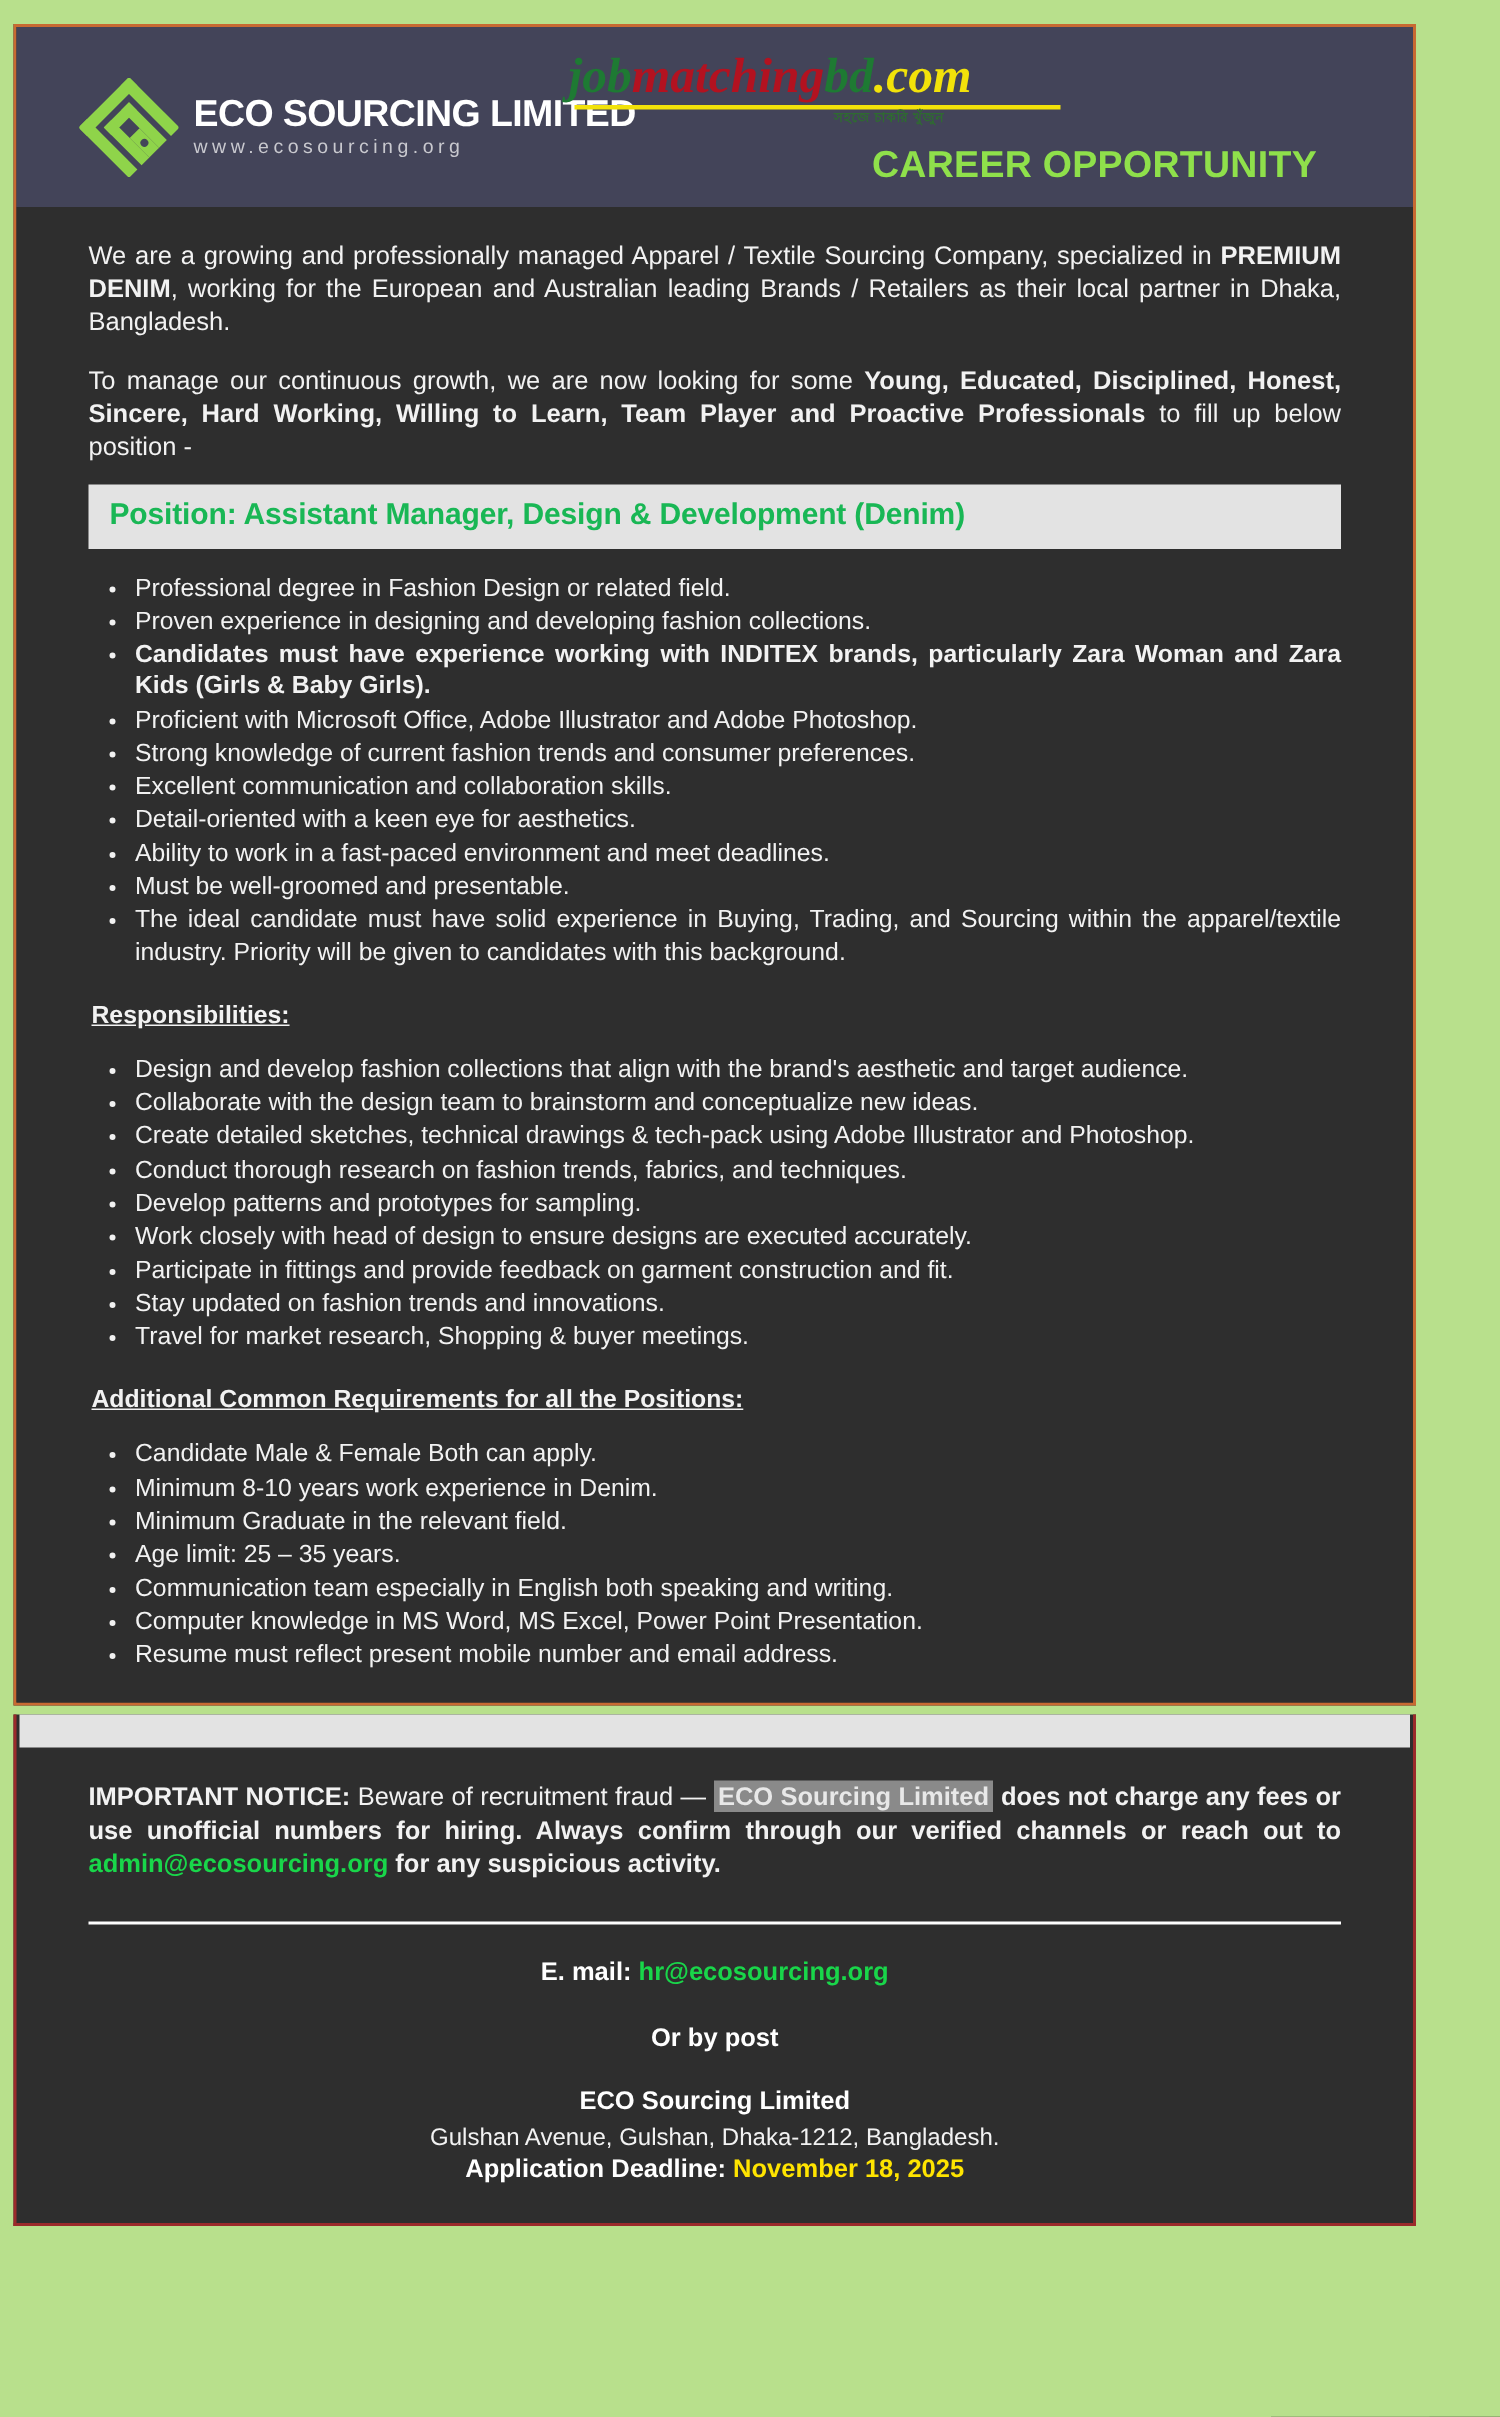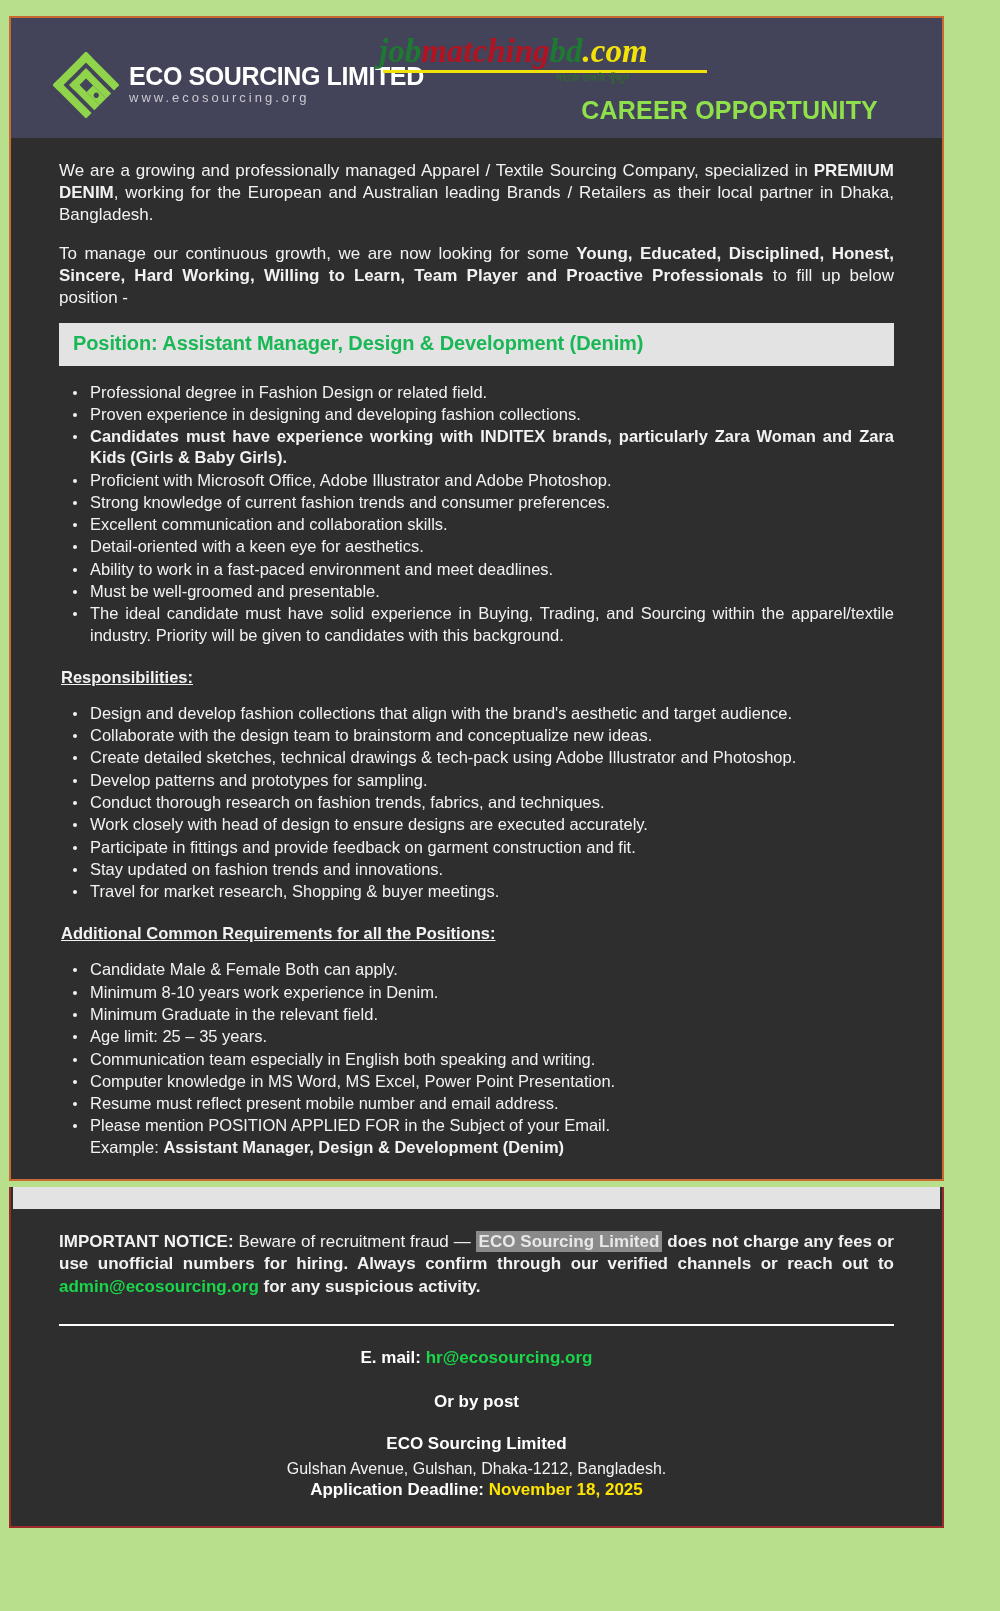--- a/index.html
+++ b/index.html
@@ -280,39 +280,38 @@
           <li>Must be well-groomed and presentable.</li>
           <li>The ideal candidate must have solid experience in Buying, Trading, and Sourcing within the apparel/textile industry. Priority will be given to candidates with this background.</li>
         </ul>
 
       <div class="section-head">Responsibilities:</div>
 
       <ul class="bullets" id="resp-list">
           <li>Design and develop fashion collections that align with the brand's aesthetic and target audience.</li>
           <li>Collaborate with the design team to brainstorm and conceptualize new ideas.</li>
           <li>Create detailed sketches, technical drawings &amp; tech-pack using Adobe Illustrator and Photoshop.</li>
+          <li>Conduct thorough research on fashion trends, fabrics, and techniques.</li>
           <li>Develop patterns and prototypes for sampling.</li>
-          <li>Conduct thorough research on fashion trends, fabrics, and techniques.</li>
           <li>Work closely with head of design to ensure designs are executed accurately.</li>
           <li>Participate in fittings and provide feedback on garment construction and fit.</li>
           <li>Stay updated on fashion trends and innovations.</li>
           <li>Travel for market research, Shopping &amp; buyer meetings.</li>
         </ul>
 
       <div class="section-head">Additional Common Requirements for all the Positions:</div>
 
       <ul class="bullets" id="common-list">
           <li>Candidate Male &amp; Female Both can apply.</li>
           <li>Minimum 8-10 years work experience in Denim.</li>
           <li>Minimum Graduate in the relevant field.</li>
           <li>Age limit: 25 – 35 years.</li>
           <li>Communication team especially in English both speaking and writing.</li>
           <li>Computer knowledge in MS Word, MS Excel, Power Point Presentation.</li>
           <li>Resume must reflect present mobile number and email address.</li>
-          <li>Please mention POSITION APPLIED FOR in the Subject of your Email.<span class="sub"><span>Example: </span><b>Assistant Manager, Design &amp; Development (Denim)</b></span></li>
         </ul>
 
     </div>
   </div>
 
   <div class="notice-card">
     <div class="notice-strip"></div>
 
     <div class="notice-body">
 

